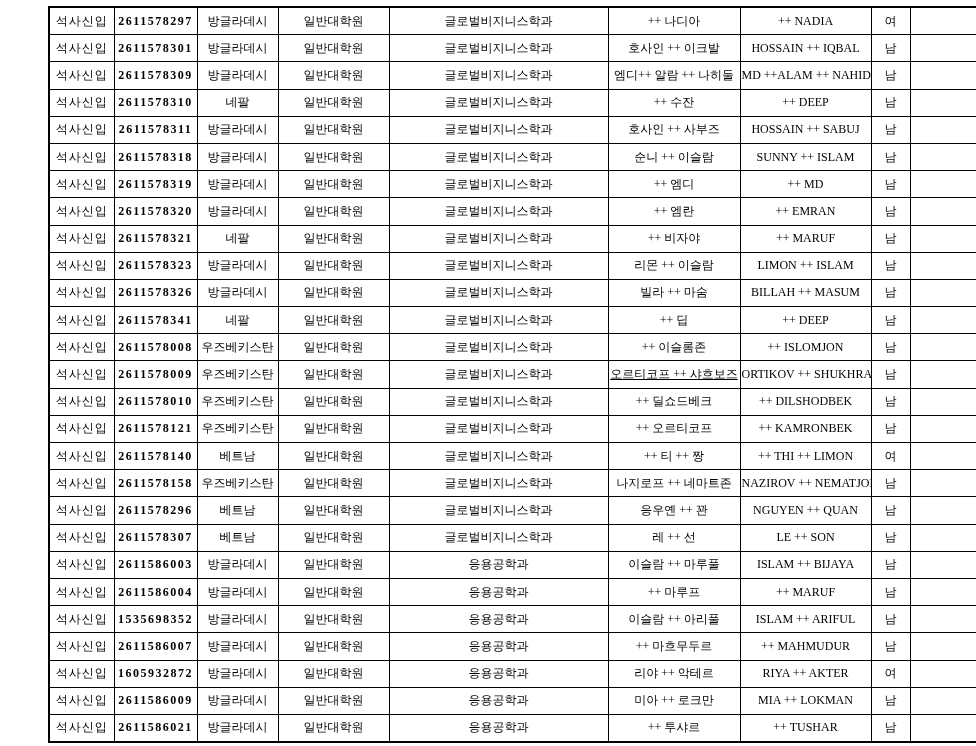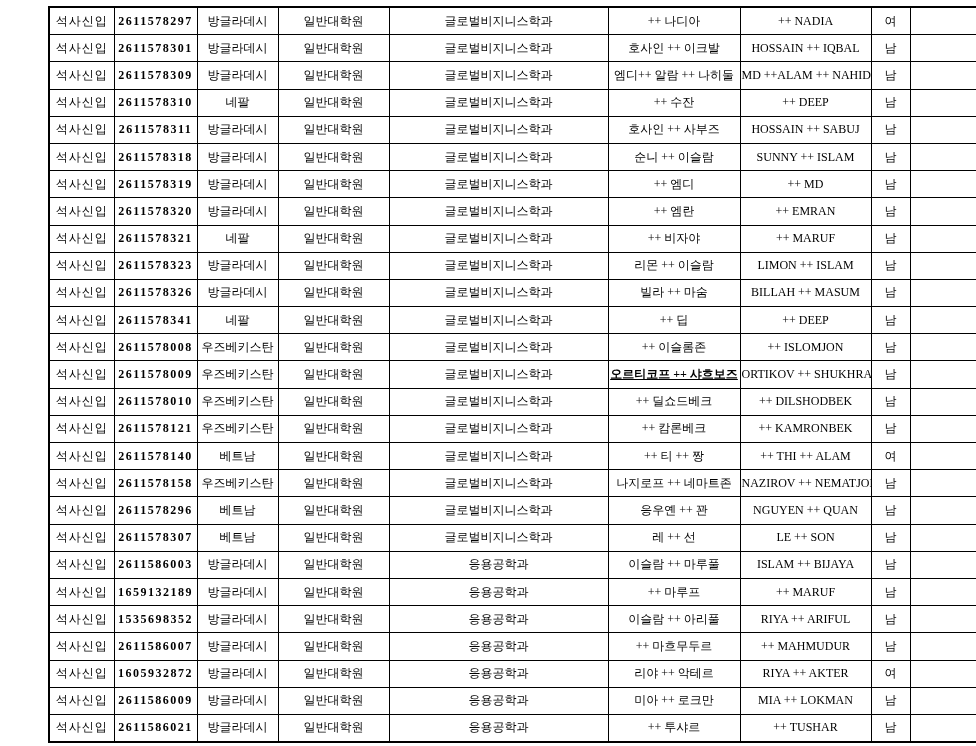--- a/index.html
+++ b/index.html
@@ -33,21 +33,21 @@
     vertical-align: middle;
     font-family: "Liberation Serif", serif;
     font-size: 12px;
     color: #000000;
     overflow: hidden;
     white-space: nowrap;
   }
   td.c-id   { letter-spacing: 1.5px; font-weight: bold; }
   td.c-type { letter-spacing: 1px; }
   .kr-underline { text-decoration: underline; }
-  .kr-small { font-size: 10.5px; font-weight: bold; }
+  .kr-small { font-size: 10.5px; }
   .en-small { font-size: 9.5px; letter-spacing: 0; }
 </style>
 </head>
 <body>
 
 <div class="page">
   <table class="grid">
     <colgroup id="cols">
         <col style="width: 65px;">
         <col style="width: 83px;">
@@ -224,33 +224,33 @@
           <td class="c-name_en">++ DILSHODBEK</td>
           <td class="c-gender">남</td>
           <td class="c-remark"></td>
         </tr>
         <tr>
           <td class="c-type">석사신입</td>
           <td class="c-id">2611578121</td>
           <td class="c-country">우즈베키스탄</td>
           <td class="c-graduate_school">일반대학원</td>
           <td class="c-department">글로벌비지니스학과</td>
-          <td class="c-name_kr">++ 캄론베크</td>
+          <td class="c-name_kr">++ 오르티코프</td>
           <td class="c-name_en">++ KAMRONBEK</td>
           <td class="c-gender">남</td>
           <td class="c-remark"></td>
         </tr>
         <tr>
           <td class="c-type">석사신입</td>
           <td class="c-id">2611578140</td>
           <td class="c-country">베트남</td>
           <td class="c-graduate_school">일반대학원</td>
           <td class="c-department">글로벌비지니스학과</td>
           <td class="c-name_kr">++ 티 ++ 짱</td>
-          <td class="c-name_en">++ THI ++ ALAM</td>
+          <td class="c-name_en">++ THI ++ LIMON</td>
           <td class="c-gender">여</td>
           <td class="c-remark"></td>
         </tr>
         <tr>
           <td class="c-type">석사신입</td>
           <td class="c-id">2611578158</td>
           <td class="c-country">우즈베키스탄</td>
           <td class="c-graduate_school">일반대학원</td>
           <td class="c-department">글로벌비지니스학과</td>
           <td class="c-name_kr">나지로프 ++ 네마트존</td>
@@ -286,37 +286,37 @@
           <td class="c-country">방글라데시</td>
           <td class="c-graduate_school">일반대학원</td>
           <td class="c-department">응용공학과</td>
           <td class="c-name_kr">이슬람 ++ 마루풀</td>
           <td class="c-name_en">ISLAM ++ BIJAYA</td>
           <td class="c-gender">남</td>
           <td class="c-remark"></td>
         </tr>
         <tr>
           <td class="c-type">석사신입</td>
-          <td class="c-id">1659132189</td>
+          <td class="c-id">2611586004</td>
           <td class="c-country">방글라데시</td>
           <td class="c-graduate_school">일반대학원</td>
           <td class="c-department">응용공학과</td>
           <td class="c-name_kr">++ 마루프</td>
           <td class="c-name_en">++ MARUF</td>
           <td class="c-gender">남</td>
           <td class="c-remark"></td>
         </tr>
         <tr>
           <td class="c-type">석사신입</td>
           <td class="c-id">1535698352</td>
           <td class="c-country">방글라데시</td>
           <td class="c-graduate_school">일반대학원</td>
           <td class="c-department">응용공학과</td>
           <td class="c-name_kr">이슬람 ++ 아리풀</td>
-          <td class="c-name_en">RIYA ++ ARIFUL</td>
+          <td class="c-name_en">ISLAM ++ ARIFUL</td>
           <td class="c-gender">남</td>
           <td class="c-remark"></td>
         </tr>
         <tr>
           <td class="c-type">석사신입</td>
           <td class="c-id">2611586007</td>
           <td class="c-country">방글라데시</td>
           <td class="c-graduate_school">일반대학원</td>
           <td class="c-department">응용공학과</td>
           <td class="c-name_kr">++ 마흐무두르</td>

